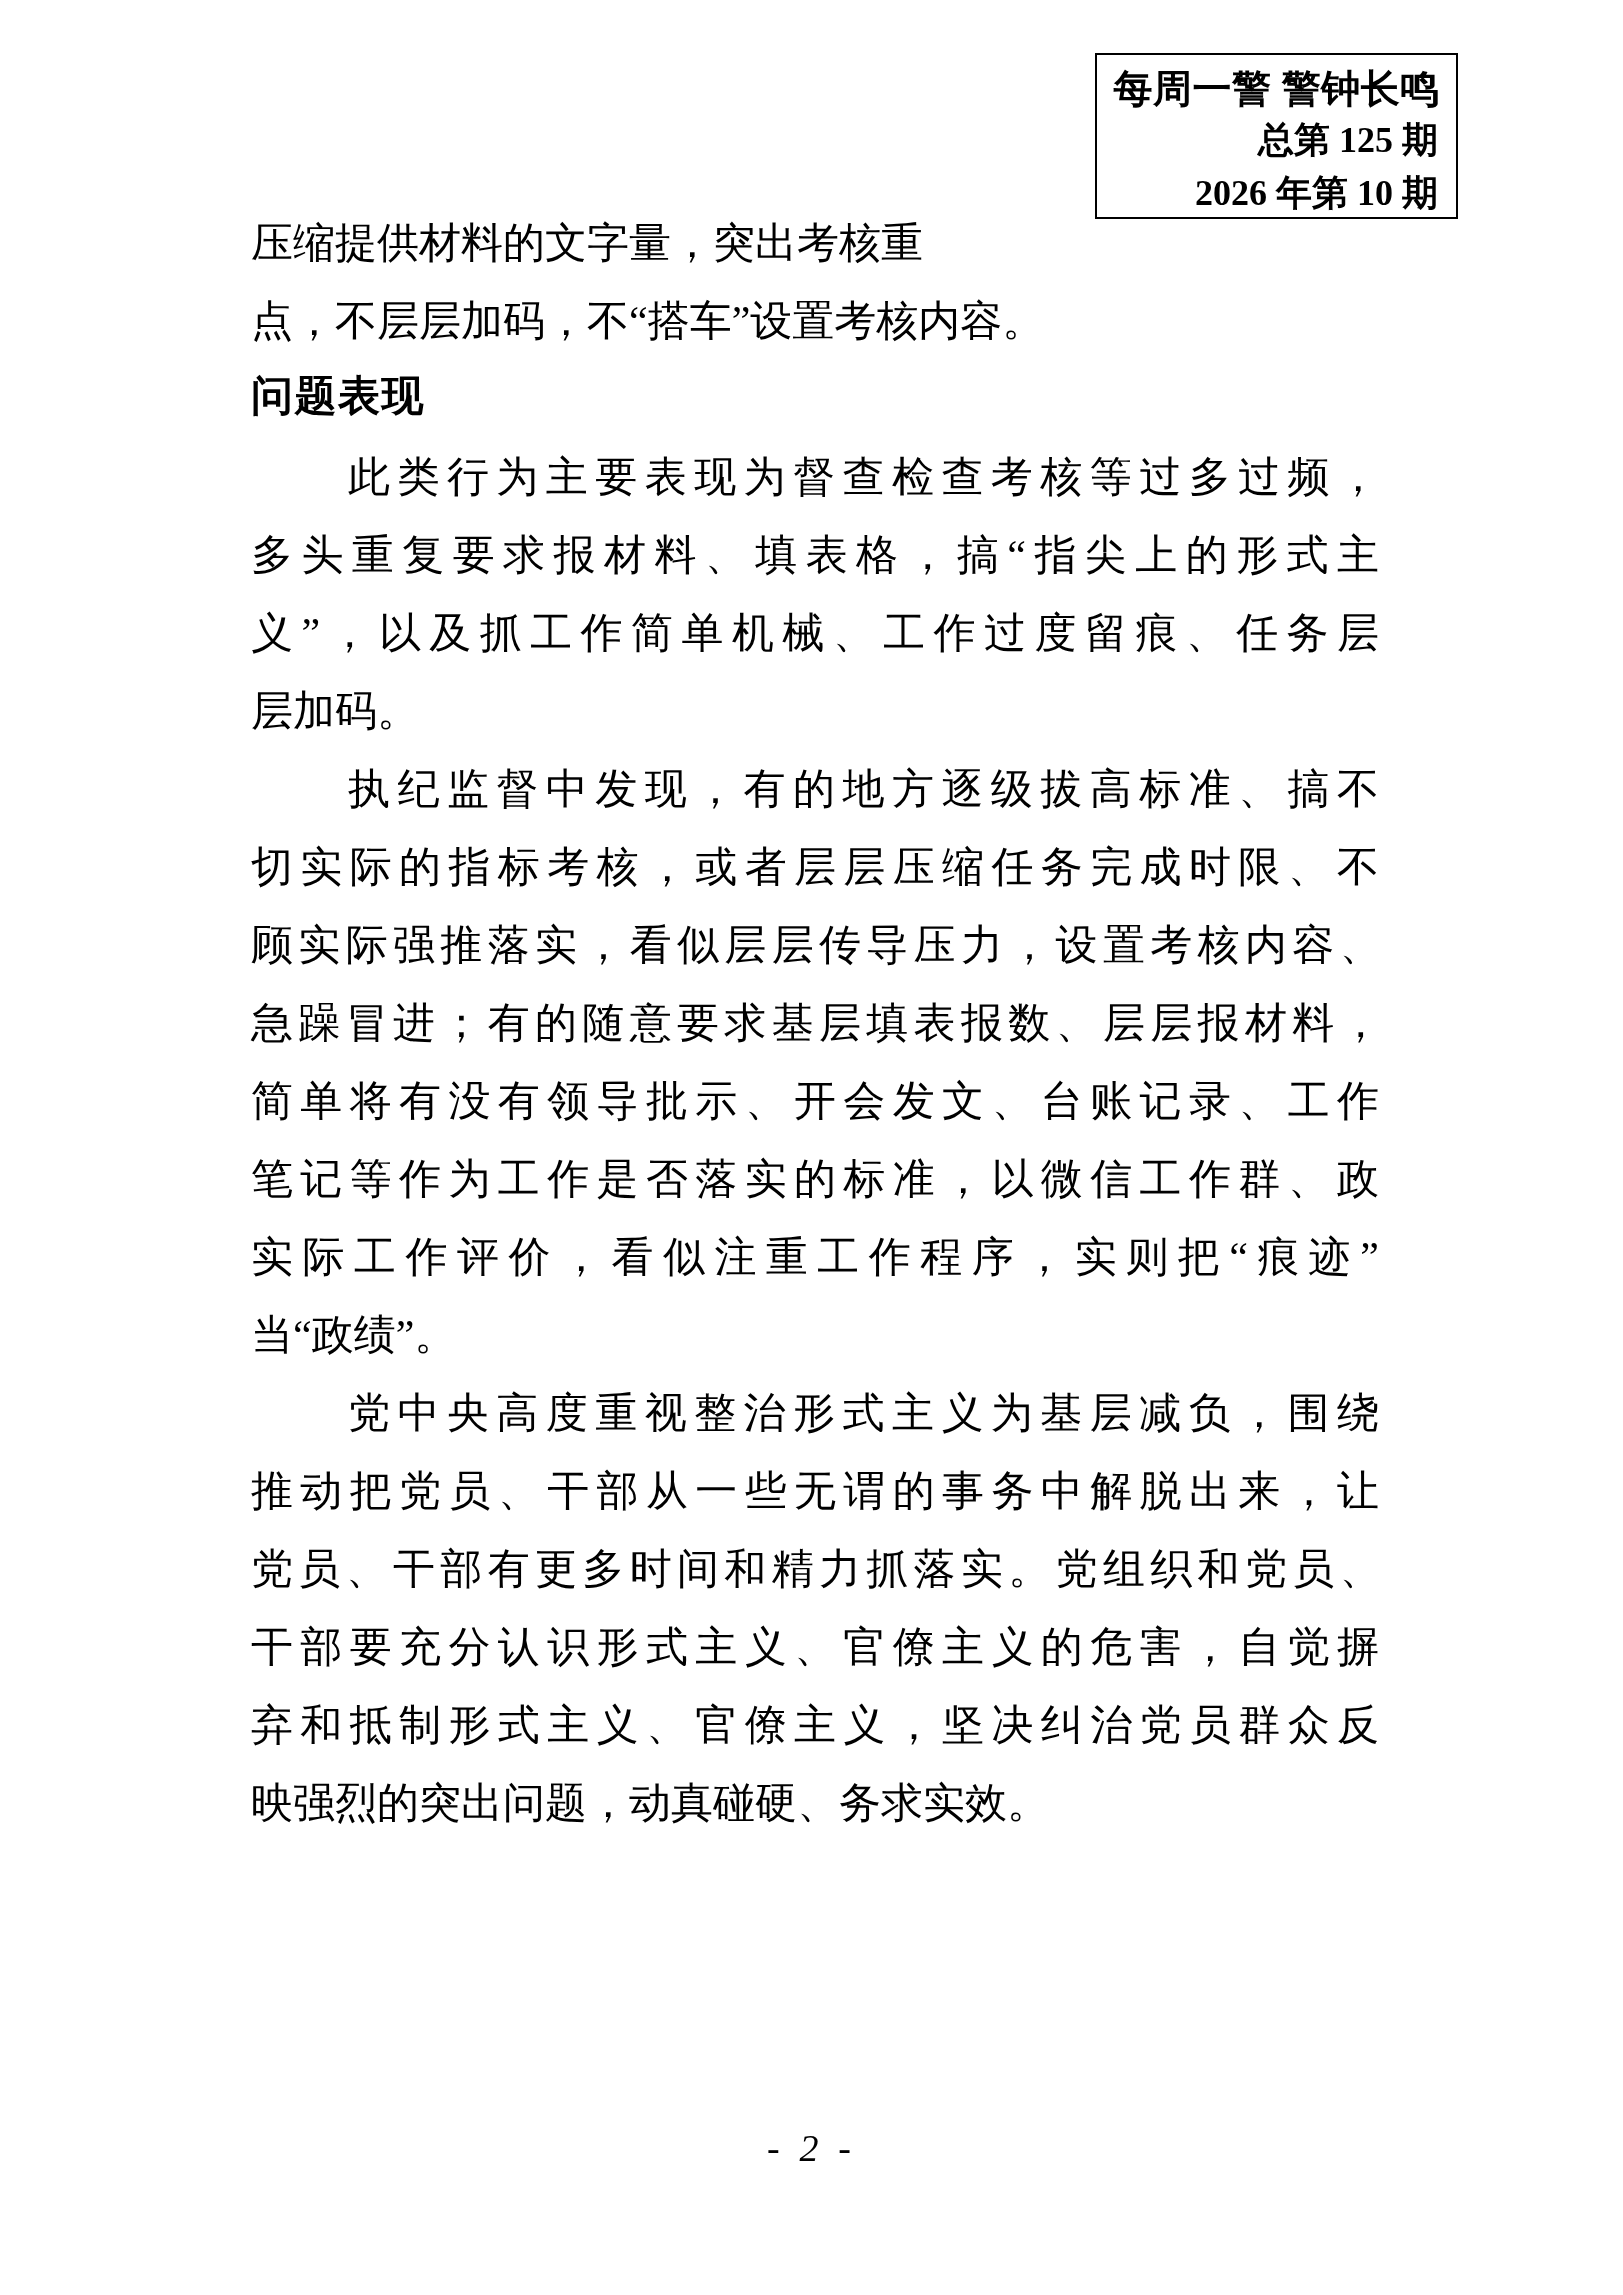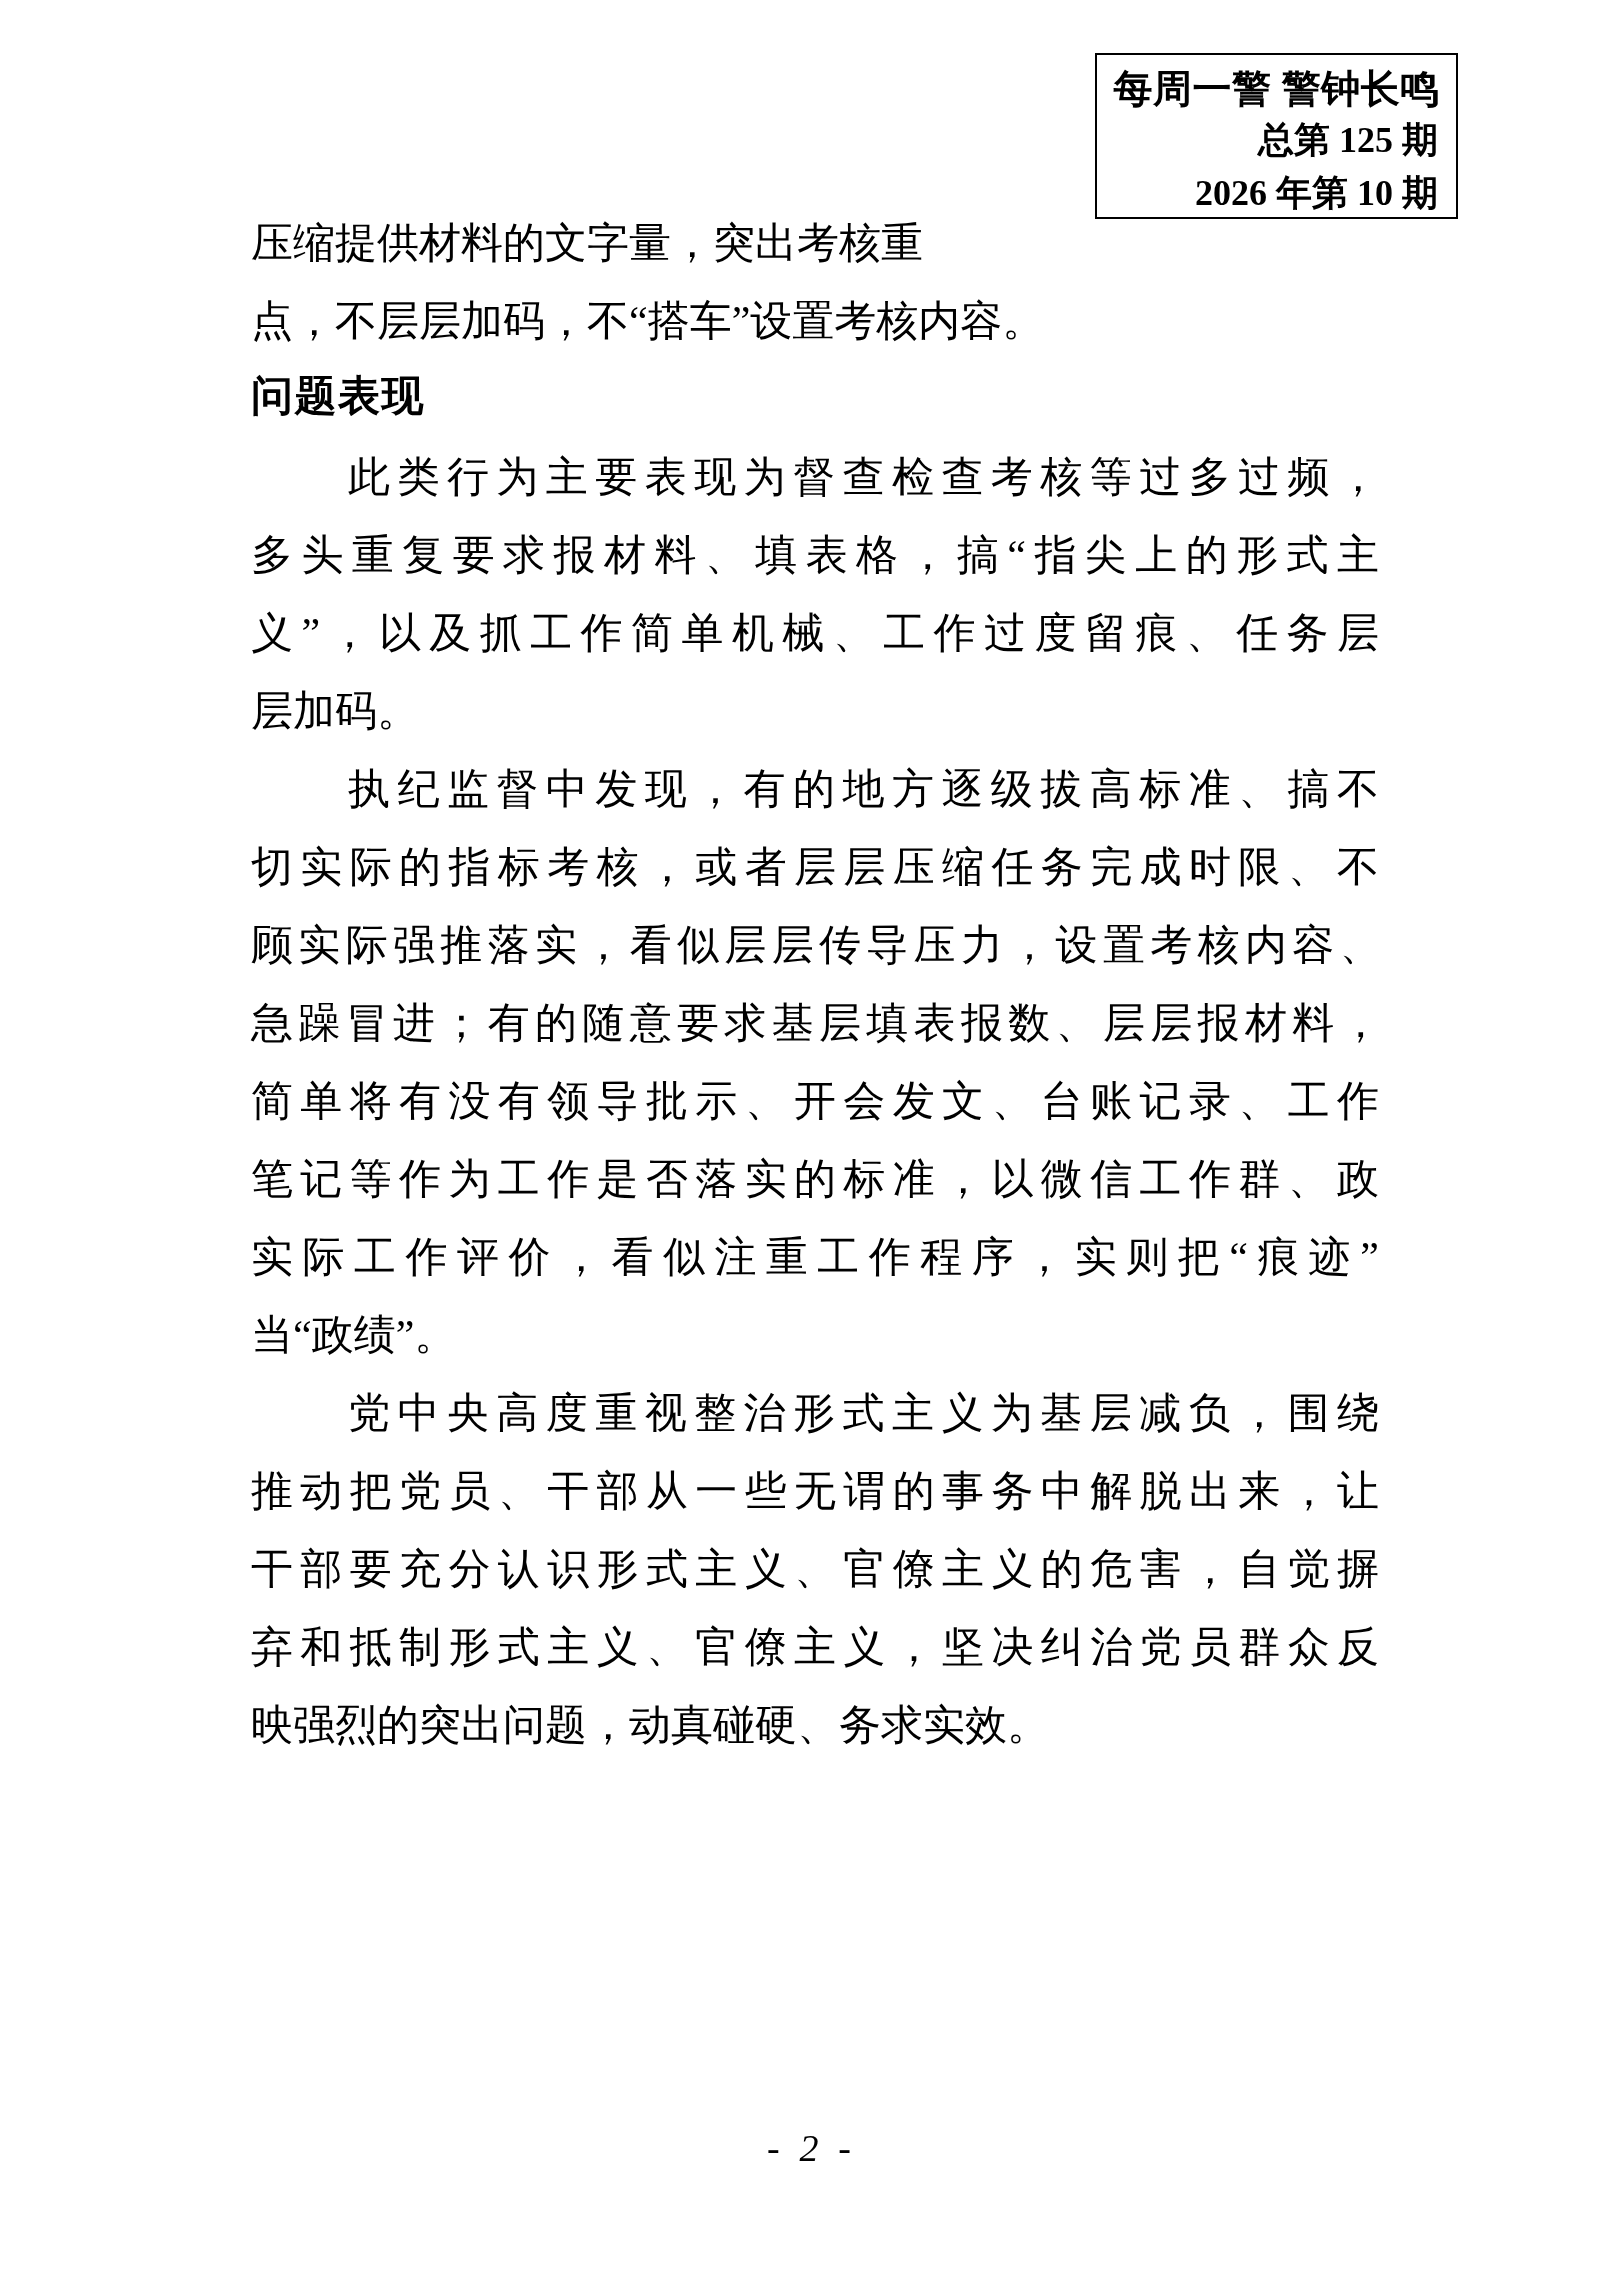--- a/index.html
+++ b/index.html
@@ -115,20 +115,21 @@
         <div class="bline indent fill">执纪监督中发现，有的地方逐级拔高标准、搞不</div>
         <div class="bline fill">切实际的指标考核，或者层层压缩任务完成时限、不</div>
         <div class="bline fill squeeze">顾实际强推落实，看似层层传导压力，设置考核内容、</div>
         <div class="bline fill squeeze">急躁冒进；有的随意要求基层填表报数、层层报材料，</div>
         <div class="bline fill">简单将有没有领导批示、开会发文、台账记录、工作</div>
         <div class="bline fill">笔记等作为工作是否落实的标准，以微信工作群、政</div>
         <div class="bline fill">实际工作评价，看似注重工作程序，实则把“痕迹”</div>
         <div class="bline">当“政绩”。</div>
         <div class="bline indent fill">党中央高度重视整治形式主义为基层减负，围绕</div>
         <div class="bline fill">推动把党员、干部从一些无谓的事务中解脱出来，让</div>
+        <div class="bline fill squeeze">党员、干部有更多时间和精力抓落实。党组织和党员、</div>
         <div class="bline fill">干部要充分认识形式主义、官僚主义的危害，自觉摒</div>
         <div class="bline fill">弃和抵制形式主义、官僚主义，坚决纠治党员群众反</div>
         <div class="bline">映强烈的突出问题，动真碰硬、务求实效。</div>
       </div>
   </div>
 
   <div class="footer">- 2 -</div>
 
 </div>
 

